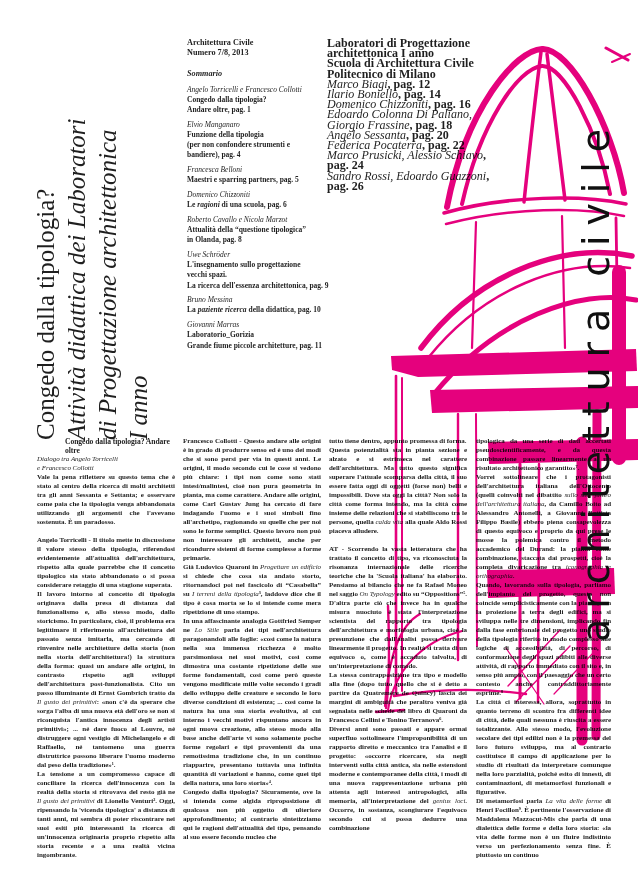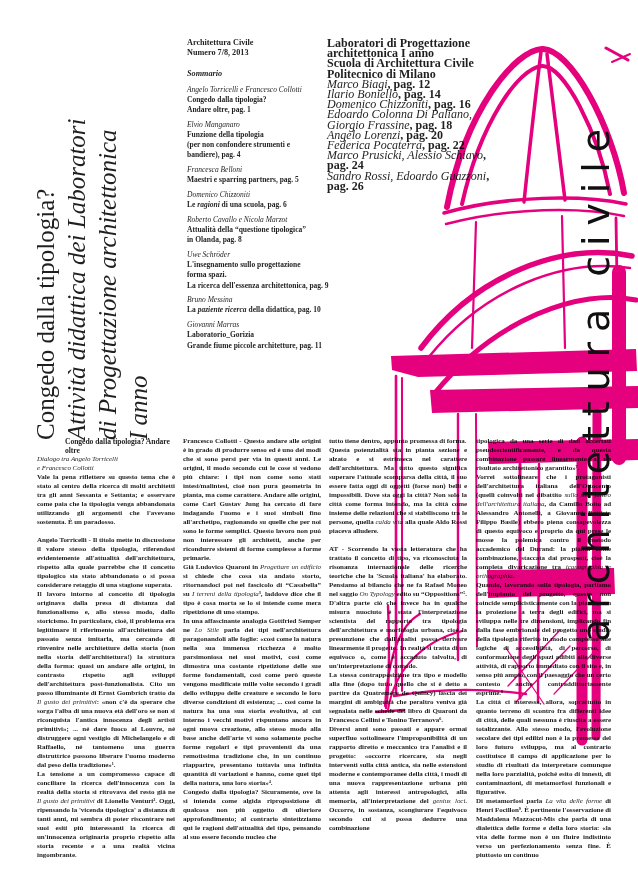--- a/index.html
+++ b/index.html
@@ -82,21 +82,21 @@
           <div><span class="s-b">Le </span><span class="s-bi">ragioni</span><span class="s-b"> di una scuola</span><span class="s-n">, pag. 6</span></div>
         </div>
         <div class="toc-entry">
           <div class="s-i">Roberto Cavallo e Nicola Marzot</div>
           <div><span class="s-b">Attualità della “questione tipologica”</span></div>
           <div><span class="s-b">in Olanda</span><span class="s-n">, pag. 8</span></div>
         </div>
         <div class="toc-entry">
           <div class="s-i">Uwe Schröder</div>
           <div><span class="s-b">L'insegnamento sullo progettazione</span></div>
-          <div><span class="s-b">forma spazi.</span></div>
+          <div><span class="s-b">vecchi spazi.</span></div>
           <div><span class="s-b">La ricerca dell'essenza architettonica</span><span class="s-n">, pag. 9</span></div>
         </div>
         <div class="toc-entry">
           <div class="s-i">Bruno Messina</div>
           <div><span class="s-b">La </span><span class="s-bi">paziente ricerca</span><span class="s-b"> della didattica</span><span class="s-n">, pag. 10</span></div>
         </div>
         <div class="toc-entry">
           <div class="s-i">Giovanni Marras</div>
           <div><span class="s-b">Laboratorio_Gorizia</span></div>
           <div><span class="s-b">Grande fiume piccole architetture</span><span class="s-n">, pag. 11</span></div>
@@ -107,21 +107,21 @@
   <div class="labs">
       <div class="s-b">Laboratori di Progettazione</div>
       <div class="s-b">architettonica I anno</div>
       <div class="s-b">Scuola di Architettura Civile</div>
       <div class="s-b">Politecnico di Milano</div>
       <div><span class="s-i">Marco Biagi</span><span class="s-n">, pag. 12</span></div>
       <div><span class="s-i">Ilario Boniello</span><span class="s-n">, pag. 14</span></div>
       <div><span class="s-i">Domenico Chizzoniti</span><span class="s-n">, pag. 16</span></div>
       <div><span class="s-i">Edoardo Colonna Di Paliano,</span></div>
       <div><span class="s-i">Giorgio Frassine</span><span class="s-n">, pag. 18</span></div>
-      <div><span class="s-i">Angelo Lorenzi</span><span class="s-n">, pag. 20</span></div>
+      <div><span class="s-i">Angelo Sessanta</span><span class="s-n">, pag. 20</span></div>
       <div><span class="s-i">Federica Pocaterra</span><span class="s-n">, pag. 22</span></div>
       <div><span class="s-i">Marco Prusicki, Alessio Schiavo</span><span class="s-n">, pag. 24</span></div>
       <div><span class="s-i">Sandro Rossi, Edoardo Guazzoni</span><span class="s-n">, pag. 26</span></div>
     </div>
 
   <div class="col col1">
       <div class="blk-heading"><span class="s-b">Congedo dalla tipologia? Andare oltre</span></div>
       <div class="blk-byline"><span class="s-i">Dialogo tra Angelo Torricelli</span></div>
       <div class="blk-byline"><span class="s-i">e Francesco Collotti</span></div>
       <div class="blk-para"><span class="s-n">Vale la pena riflettere su questo tema che è stato al centro della ricerca di molti architetti tra gli anni Sessanta e Settanta; e osservare come paia che la tipologia venga abbandonata utilizzando gli argomenti che l'avevano sostenuta. È un paradosso.</span></div>

